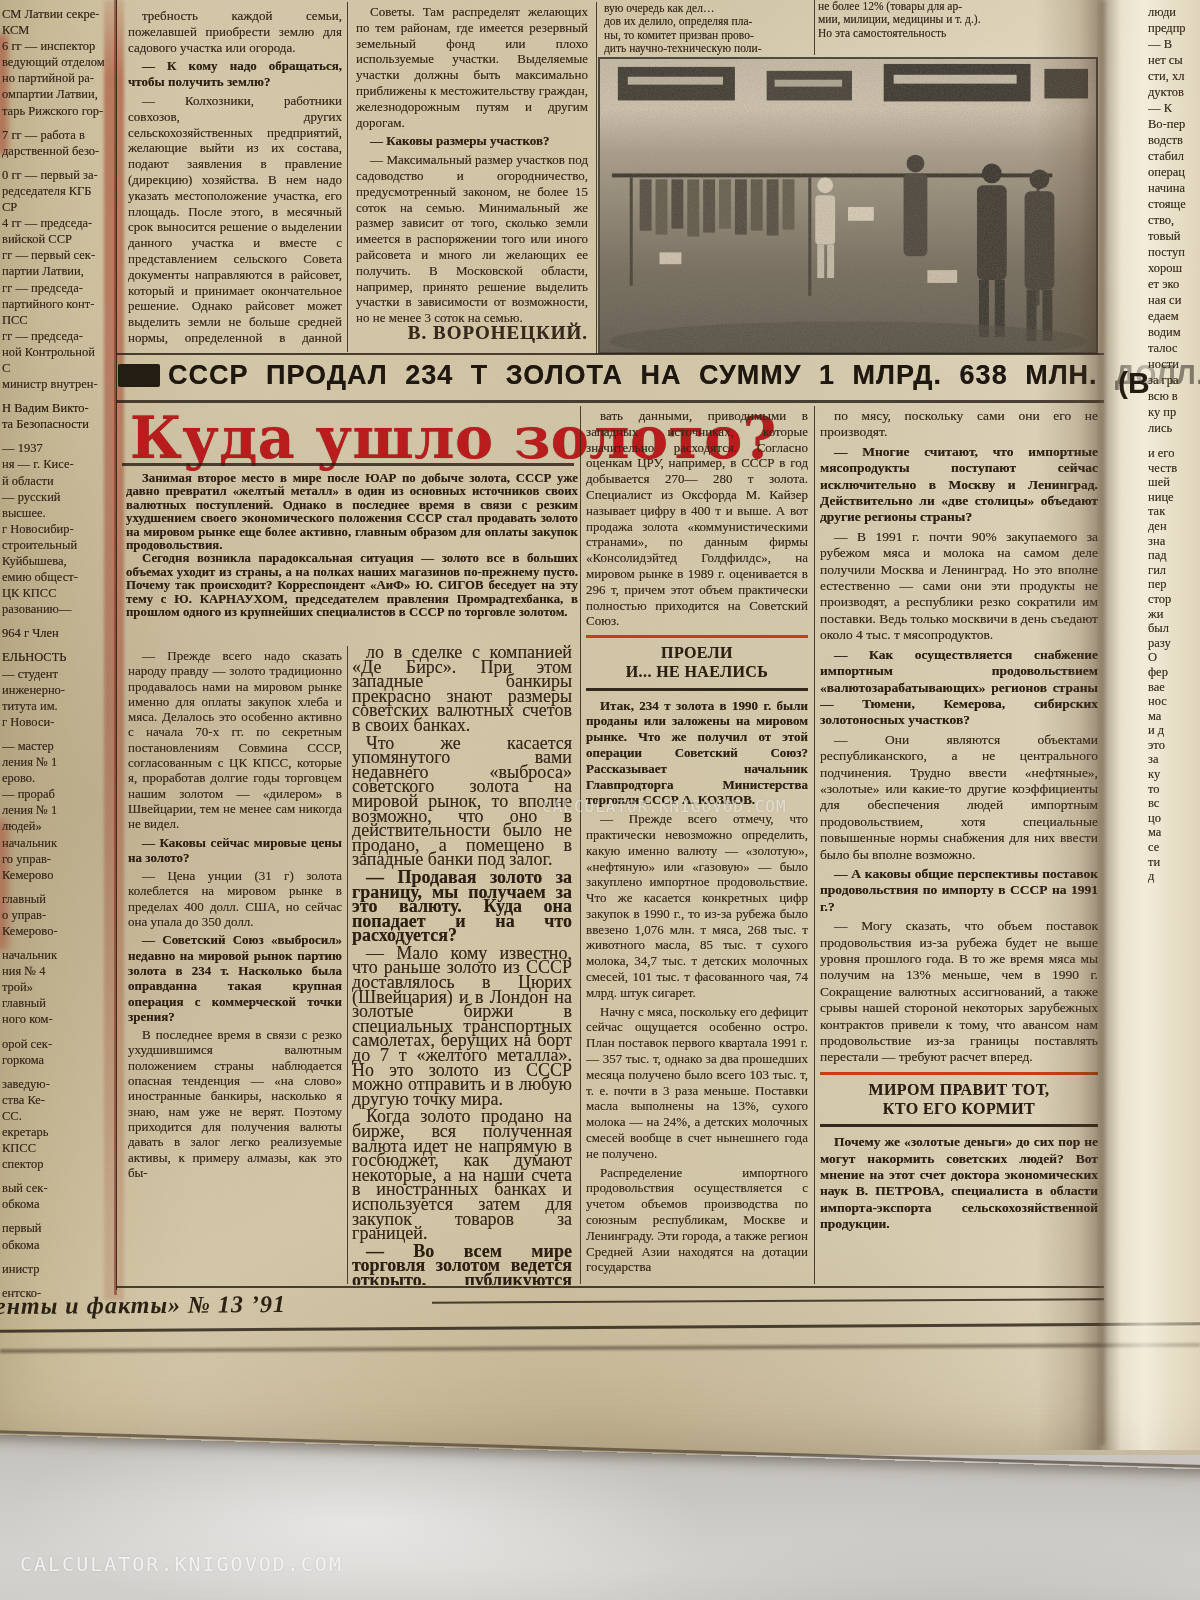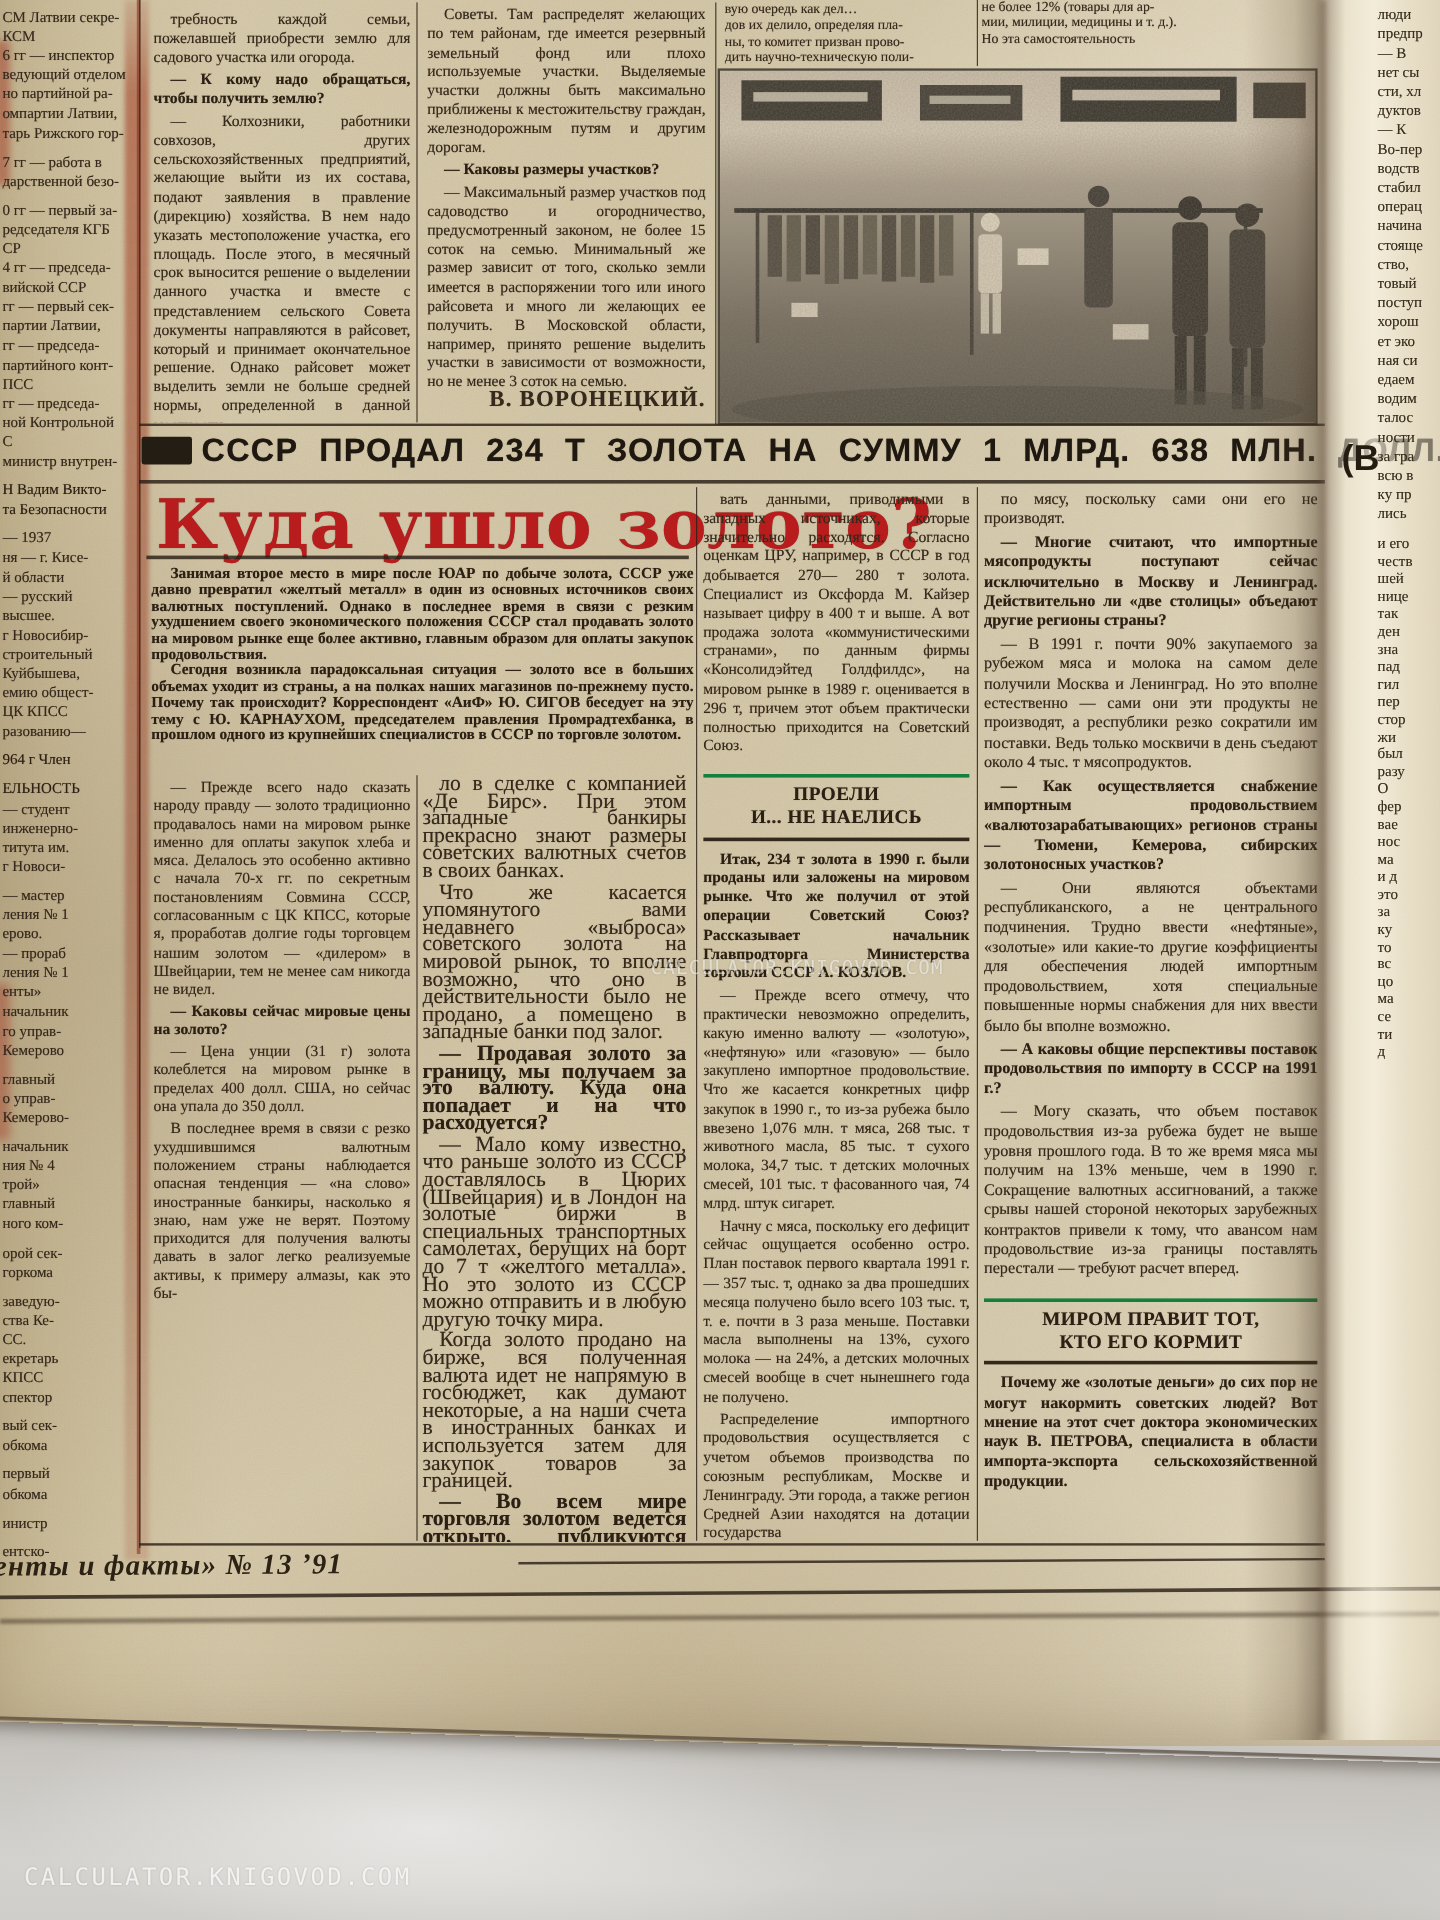--- a/index.html
+++ b/index.html
@@ -35,22 +35,22 @@
   .hr,.vr{position:absolute;background:rgba(42,32,22,.82);z-index:2}
   .hr.soft{background:rgba(60,46,32,.5);filter:blur(1.2px)}
 
   
   .col{position:absolute;overflow:hidden;color:#35291c;text-align:justify;z-index:2;
        text-shadow:0 0 .6px rgba(66,50,34,.55)}
   .col .para{margin:0 0 3px;text-indent:14px;line-height:inherit}
   .col .para.s-q,.col .para.s-b{font-weight:700;color:#2b2013}
   .col .para.gap{height:8px;margin:0}
   .colhead{font-weight:700;text-align:center;white-space:pre-line;color:#2b2013;
-    border-top:3px solid #15803d;border-bottom:3px solid #32281b;
-    padding:5px 2px 6px;margin:16px 0 7px;font-size:16px;line-height:1.2;letter-spacing:.4px}
+    border-top:3px solid #c2410c;border-bottom:3px solid #32281b;
+    padding:5px 2px 6px;margin:6px 0 7px;font-size:16px;line-height:1.2;letter-spacing:.4px}
 
   
   .left-strip{left:2px;top:6px;width:112px;height:1292px;font-size:12.5px;line-height:16.1px}
   .left-strip .para{text-indent:0;text-align:left;margin:0;white-space:nowrap}
   .left-strip .para.s-b{font-weight:400}
 
   .top-col1{left:128px;top:8px;width:214px;height:344px;font-size:13px;line-height:15.8px}
   .top-col2{left:356px;top:4px;width:232px;height:348px;font-size:13px;line-height:15.8px}
   .byline{font-weight:700;text-align:right;margin-top:4px;font-size:19px;letter-spacing:1px}
 
@@ -164,21 +164,21 @@
     <p class="para s-n">— студент</p>
     <p class="para s-n">инженерно-</p>
     <p class="para s-n">титута им.</p>
     <p class="para s-n">г Новоси-</p>
     <p class="para s-n gap"></p>
     <p class="para s-n">— мастер</p>
     <p class="para s-n">ления № 1</p>
     <p class="para s-n">ерово.</p>
     <p class="para s-n">— прораб</p>
     <p class="para s-n">ления № 1</p>
-    <p class="para s-n">енты»</p>
+    <p class="para s-n">людей»</p>
     <p class="para s-n">начальник</p>
     <p class="para s-n">го управ-</p>
     <p class="para s-n">Кемерово</p>
     <p class="para s-n gap"></p>
     <p class="para s-n">главный</p>
     <p class="para s-n">о управ-</p>
     <p class="para s-n">Кемерово-</p>
     <p class="para s-n gap"></p>
     <p class="para s-n">начальник</p>
     <p class="para s-n">ния № 4</p>
@@ -307,20 +307,21 @@
 <div class="hr" style="left:122px;top:463px;width:452px;height:3px"></div>
 <div class="col lead">
     <p class="para s-b">Занимая второе место в мире после ЮАР по добыче золота, СССР уже давно превратил «желтый металл» в один из основных источников своих валютных поступлений. Однако в последнее время в связи с резким ухудшением своего экономического положения СССР стал продавать золото на мировом рынке еще более активно, главным образом для оплаты закупок продовольствия.</p>
     <p class="para s-b">Сегодня возникла парадоксальная ситуация — золото все в больших объемах уходит из страны, а на полках наших магазинов по-прежнему пусто. Почему так происходит? Корреспондент «АиФ» Ю. СИГОВ беседует на эту тему с Ю. КАРНАУХОМ, председателем правления Промрадтехбанка, в прошлом одного из крупнейших специалистов в СССР по торговле золотом.</p>
   </div>
 
 <div class="col art-col1">
     <p class="para s-n">— Прежде всего надо сказать народу правду — золото традиционно продавалось нами на мировом рынке именно для оплаты закупок хлеба и мяса. Делалось это особенно активно с начала 70-х гг. по секретным постановлениям Совмина СССР, согласованным с ЦК КПСС, которые я, проработав долгие годы торговцем нашим золотом — «дилером» в Швейцарии, тем не менее сам никогда не видел.</p>
     <p class="para s-q">— Каковы сейчас мировые цены на золото?</p>
     <p class="para s-n">— Цена унции (31 г) золота колеблется на мировом рынке в пределах 400 долл. США, но сейчас она упала до 350 долл.</p>
+    <p class="para s-q">— Советский Союз «выбросил» недавно на мировой рынок партию золота в 234 т. Насколько была оправданна такая крупная операция с коммерческой точки зрения?</p>
     <p class="para s-n">В последнее время в связи с резко ухудшившимся валютным положением страны наблюдается опасная тенденция — «на слово» иностранные банкиры, насколько я знаю, нам уже не верят. Поэтому приходится для получения валюты давать в залог легко реализуемые активы, к примеру алмазы, как это бы-</p>
   </div>
 <div class="col art-col2">
     <p class="para s-n">ло в сделке с компанией «Де Бирс». При этом западные банкиры прекрасно знают размеры советских валютных счетов в своих банках.</p>
     <p class="para s-n">Что же касается упомянутого вами недавнего «выброса» советского золота на мировой рынок, то вполне возможно, что оно в действительности было не продано, а помещено в западные банки под залог.</p>
     <p class="para s-q">— Продавая золото за границу, мы получаем за это валюту. Куда она попадает и на что расходуется?</p>
     <p class="para s-n">— Мало кому известно, что раньше золото из СССР доставлялось в Цюрих (Швейцария) и в Лондон на золотые биржи в специальных транспортных самолетах, берущих на борт до 7 т «желтого металла». Но это золото из СССР можно отправить и в любую другую точку мира.</p>
     <p class="para s-n">Когда золото продано на бирже, вся полученная валюта идет не напрямую в госбюджет, как думают некоторые, а на наши счета в иностранных банках и используется затем для закупок товаров за границей.</p>
     <p class="para s-q">— Во всем мире торговля золотом ведется открыто, публикуются объемы добычи и продажи золота в отдельных странах. У нас же по-прежнему «золотая тема» покрыта мраком таинственности.</p>
     <p class="para s-n">— К сожалению, и советские специалисты, занимающиеся вопросами производства и продажи золота, вынуждены опериро-</p>

